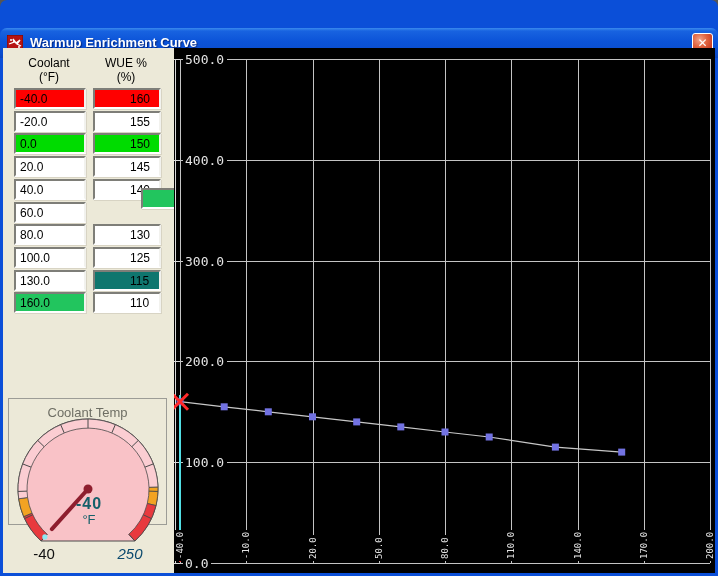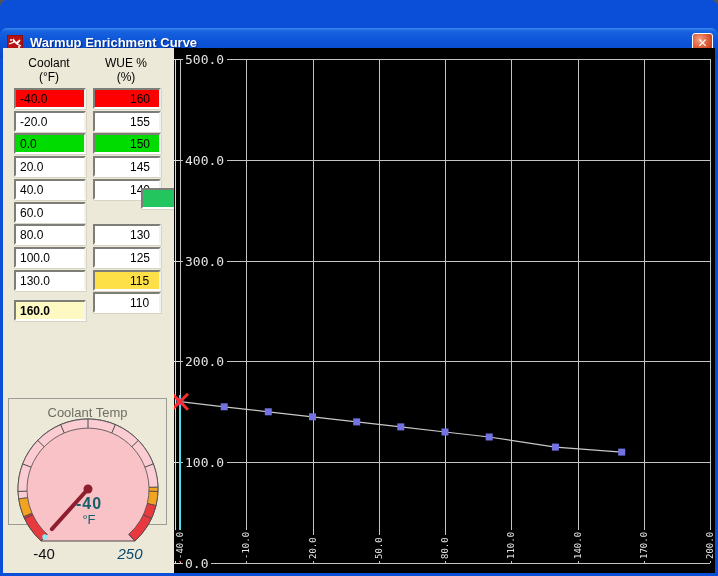--- a/index.html
+++ b/index.html
@@ -111,22 +111,22 @@
           <div class="cell wue" style="top: 108px; background: rgb(255, 255, 255);">145</div>
           <div class="cell coolant" style="top: 131px; background: rgb(255, 255, 255);">40.0</div>
           <div class="cell wue" style="top: 131px; background: rgb(255, 255, 255);">140</div>
           <div class="cell coolant" style="top: 154px; background: rgb(255, 255, 255);">60.0</div>
           <div class="cell wue" style="top: 140px; background: #22c55e; margin-left: 48px;">135</div>
           <div class="cell coolant" style="top: 176px; background: rgb(255, 255, 255);">80.0</div>
           <div class="cell wue" style="top: 176px; background: rgb(255, 255, 255);">130</div>
           <div class="cell coolant" style="top: 199px; background: rgb(255, 255, 255);">100.0</div>
           <div class="cell wue" style="top: 199px; background: rgb(255, 255, 255);">125</div>
           <div class="cell coolant" style="top: 222px; background: rgb(255, 255, 255);">130.0</div>
-          <div class="cell wue" style="top: 222px; background: #fde047;">115</div>
-          <div class="cell coolant" style="top: 252px; background: #fef9c3; font-weight: bold;">160.0</div>
+          <div class="cell wue" style="top: 222px; background: #0f766e;">115</div>
+          <div class="cell coolant" style="top: 244px; background: #22c55e;">160.0</div>
           <div class="cell wue" style="top: 244px; background: rgb(255, 255, 255);">110</div>
         </div>
 
       <div class="gauge-panel">
         <div class="gauge-title">Coolant Temp</div>
         <svg id="gauge-svg" class="gauge-svg" width="159" height="148" viewBox="0 0 159 148">
             <path d="M 32.2 130.0 A 70 70 0 1 1 125.8 130.0 Z" fill="#F9C2C7" stroke="#4A4A4A" stroke-width="1"></path>
             <path d="M 32.2 130.0 A 70 70 0 0 1 14.7 105.6 L 23.0 102.1 A 61 61 0 0 0 38.2 123.3 Z" fill="#E8393E" stroke="#4A4A4A" stroke-width="0.8"></path>
             <path d="M 14.7 105.6 A 70 70 0 0 1 9.7 87.8 L 18.6 86.5 A 61 61 0 0 0 23.0 102.1 Z" fill="#F2A322" stroke="#4A4A4A" stroke-width="0.8"></path>
             <path d="M 9.7 87.8 A 70 70 0 1 1 149.0 76.2 L 140.0 76.4 A 61 61 0 1 0 18.6 86.5 Z" fill="#FBCdD2" stroke="#4A4A4A" stroke-width="0.8"></path>

